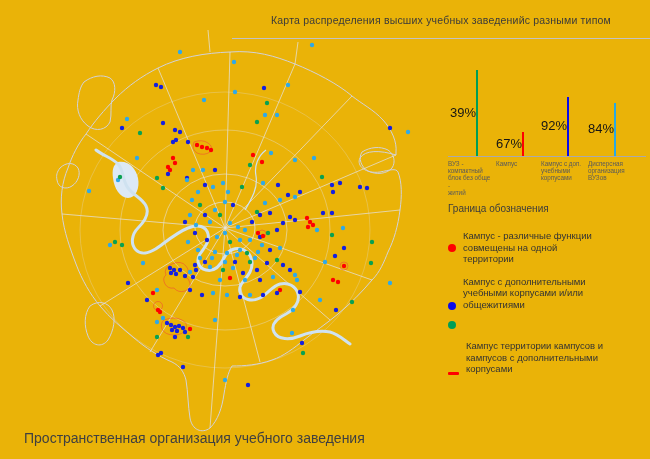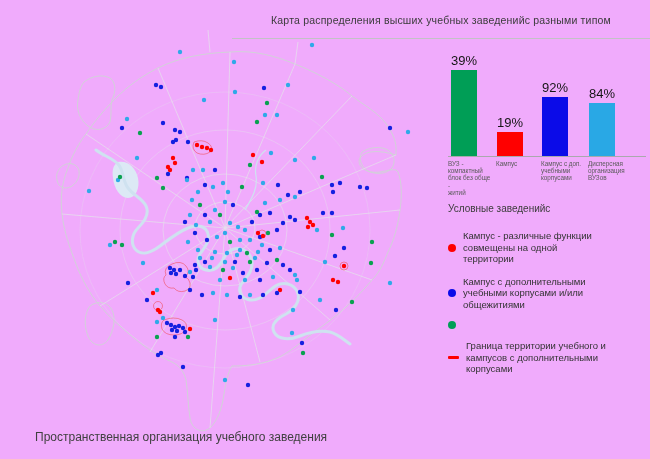--- a/index.html
+++ b/index.html
@@ -1,46 +1,46 @@
 <!DOCTYPE html>
 <html><head>
 <meta charset="utf-8">
 <style>
   html,body{margin:0;padding:0;background:#fff;}
-  .canvas{position:relative;width:650px;height:459px;background:#f0abfc;overflow:hidden;
+  .canvas{position:relative;width:650px;height:459px;background:#eab308;overflow:hidden;
           font-family:"Liberation Sans",sans-serif;}
   
   .title{position:absolute;top:14px;right:3px;width:412px;text-align:center;
          font-size:10.5px;line-height:12px;color:#3b3b3b;letter-spacing:.2px;}
   .title-rule{position:absolute;top:38px;left:232px;width:418px;height:1px;background:#c2c2c6;}
   
   .map-svg{position:absolute;left:0;top:0;}
   
   .chart{position:absolute;left:448px;top:52px;width:198px;height:104px;
          border-bottom:1px solid #a9a9ad;}
-  .bar-wrap{position:absolute;bottom:0;width:28px;display:flex;flex-direction:column;
+  .bar-wrap{position:absolute;bottom:0;width:28px;display:flex;
             align-items:center;}
   .bar-label{font-size:13px;color:#161616;margin-bottom:2px;white-space:nowrap;}
   .bar{width:26px;}
   .cats{position:absolute;left:448px;top:160px;width:200px;height:26px;}
   .cat{position:absolute;top:0;width:46px;font-size:6.3px;line-height:7.2px;color:#5a5a5a;
        white-space:pre-line;}
   
   .legend{position:absolute;left:448px;top:203px;width:202px;}
   .legend-title{font-size:10px;color:#3c3c3c;margin:0 0 16px 0;}
   .legend-item{display:flex;gap:7px;margin-bottom:11px;font-size:9.5px;line-height:11.5px;
-               color:#333;align-items:center;}
+               color:#333;align-items:flex-end;}
   .legend-item.top{align-items:center;}
   .legend-item.top .marker{margin-top:2px;}
   .marker{flex:0 0 auto;}
   .marker.dot{width:8px;height:8px;border-radius:50%;}
   .marker.dash{width:11px;height:2.5px;border-radius:1px;}
   .legend-text{white-space:pre-line;}
   
-  .caption{position:absolute;left:35px;top:430px;font-size:12px;color:#404040;}
+  .caption{position:absolute;left:24px;top:430px;font-size:14px;color:#404040;}
 </style>
 </head>
 <body>
 
 <div class="canvas">
 
   <svg class="map-svg" width="650" height="459" viewBox="0 0 650 459">
 
     <g stroke="#d2d2d8" fill="none" stroke-width="1">
       <path d="M 230,52 C 255,50 275,56 295,64 C 315,72 338,84 352,96 C 362,104 374,110 383,120
@@ -318,21 +318,21 @@
     <div>Карта распределения высших учебных заведенийс разными типом</div>
   </div>
   <div class="title-rule"></div>
 
   <div class="chart">
     <div class="bar-wrap" style="left:2px">
       <div class="bar-label">39%</div>
       <div class="bar" style="height: 86px; background: rgb(0, 158, 86);"></div>
     </div>
     <div class="bar-wrap" style="left:48px">
-      <div class="bar-label">19%</div>
+      <div class="bar-label">67%</div>
       <div class="bar" style="height: 24px; background: rgb(255, 0, 0);"></div>
     </div>
     <div class="bar-wrap" style="left:93px">
       <div class="bar-label">92%</div>
       <div class="bar" style="height: 59px; background: rgb(11, 11, 232);"></div>
     </div>
     <div class="bar-wrap" style="left:140px">
       <div class="bar-label">84%</div>
       <div class="bar" style="height: 53px; background: rgb(41, 168, 229);"></div>
     </div>
@@ -344,40 +344,40 @@
     <div class="cat" style="left:48px">Кампус</div>
     <div class="cat" style="left:93px">Кампус с доп.
 учебными
 корпусами</div>
     <div class="cat" style="left:140px">Дисперсная
 организация
 ВУЗов</div>
   </div>
 
   <div class="legend">
-    <div class="legend-title">Условные заведенийс</div>
+    <div class="legend-title">Граница обозначения</div>
     <div id="legend-items">
         <div class="legend-item top">
           <span class="marker dot" style="background: rgb(255, 0, 0);"></span>
           <span class="legend-text">Кампус - различные функции
 совмещены на одной
 территории</span>
         </div>
         <div class="legend-item">
           <span class="marker dot" style="background: rgb(11, 11, 232);"></span>
           <span class="legend-text">Кампус с дополнительными
 учебными корпусами и/или
 общежитиями</span>
         </div>
         <div class="legend-item">
           <span class="marker dot" style="background: rgb(0, 158, 86);"></span>
         </div>
         <div class="legend-item">
           <span class="marker dash" style="background: rgb(255, 0, 0);"></span>
-          <span class="legend-text">Граница территории учебного и
+          <span class="legend-text">Кампус территории кампусов и
 кампусов с дополнительными
 корпусами</span>
         </div>
       </div>
   </div>
 
   <div class="caption">Пространственная организация учебного заведения</div>
 
 </div>
 

